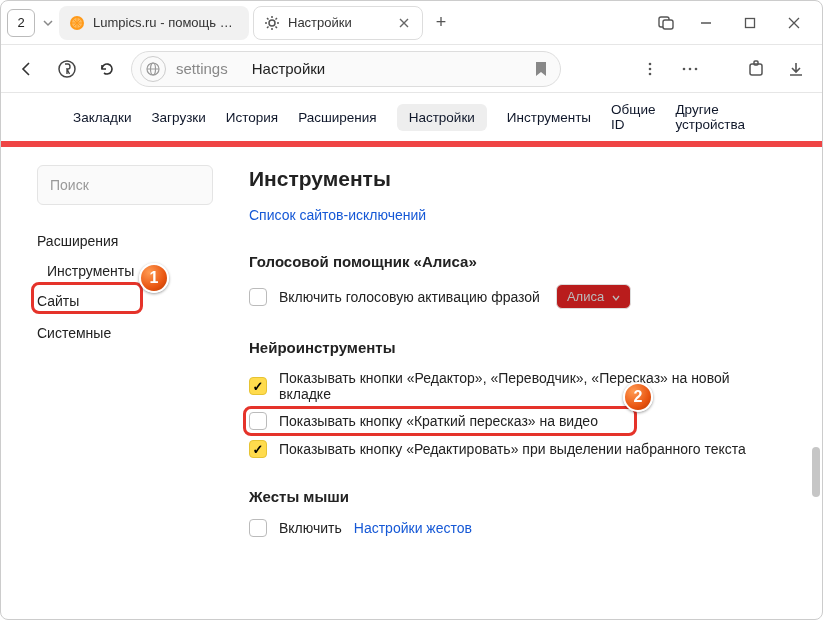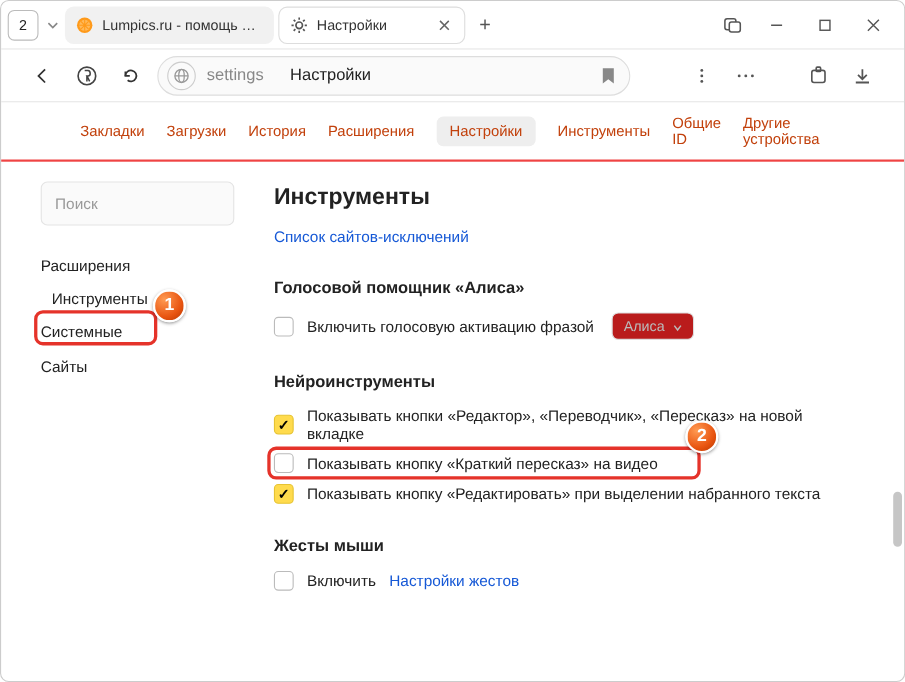--- a/index.html
+++ b/index.html
@@ -59,21 +59,21 @@
   }
   .title-spacer { flex: 1; }
   .winbtn { width: 44px; height: 38px; display:flex; align-items:center; justify-content:center; color:#555; }
   .winicon { width: 36px; height: 38px; display:flex; align-items:center; justify-content:center; color:#555; }
 
   
   .addrbar {
     height: 48px;
     display:flex;
     align-items:center;
-    padding: 0 22px;
+    padding: 0 10px;
     gap: 8px;
     border-bottom: 1px solid #e6e6e6;
   }
   .ibtn {
     width: 32px; height: 32px;
     display:flex; align-items:center; justify-content:center;
     color:#444;
     border-radius: 6px;
   }
   .addr-pill {
@@ -104,22 +104,22 @@
   .addr-spacer { flex: 1; }
 
   
   .topnav {
     height: 54px;
     display:flex;
     align-items:center;
     padding: 0 72px;
     gap: 20px;
     font-size: 13.5px;
-    color:#c2410c;
-    border-bottom: 2px solid #ef4444;
+    color:#0f172a;
+    border-bottom: 6px solid #ef4444;
   }
   .topnav .item { cursor: pointer; }
   .topnav .item.active {
     background: #eee;
     border-radius: 6px;
     padding: 6px 12px;
   }
 
   
   .main {
@@ -398,22 +398,22 @@
 </div>
 
 <div class="main">
 
   <div class="sidebar">
     <div class="search-box">
       <span>Поиск</span>
     </div>
     <div class="side-item" style="position:relative;">Расширения</div>
     <div class="side-item highlighted" style="position:relative;">Инструменты</div>
+    <div class="side-item">Сайты</div>
     <div class="side-item">Системные</div>
-    <div class="side-item">Сайты</div>
 
     
     <div class="annot-box" style="left:30px; top:135px; width:112px; height:32px;"></div>
     <div class="annot-badge" style="left:138px; top:116px;">1</div>
   </div>
 
   <div class="content">
     <h1>Инструменты</h1>
 
     <span class="link">Список сайтов-исключений</span>

